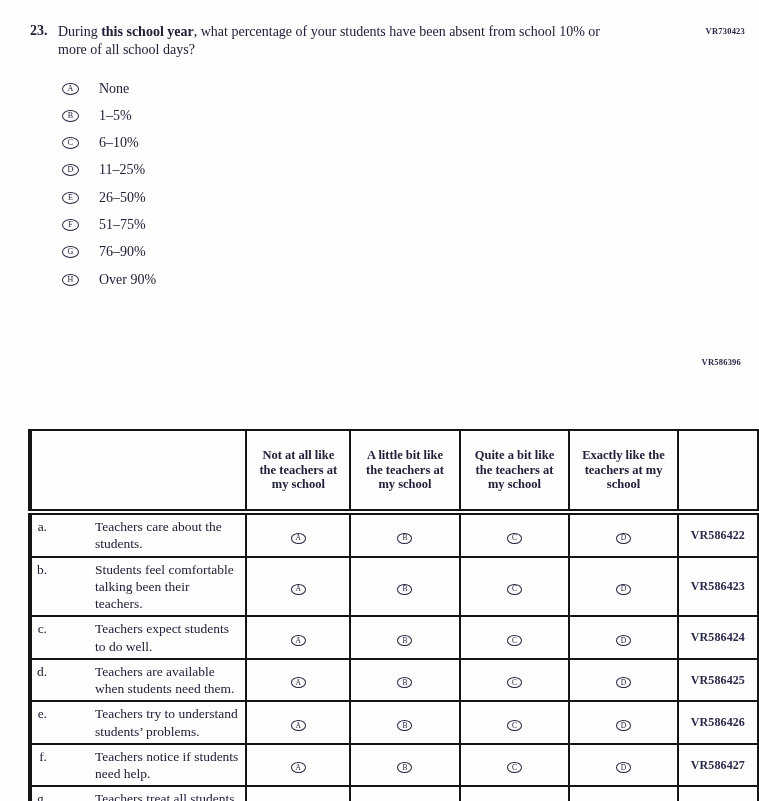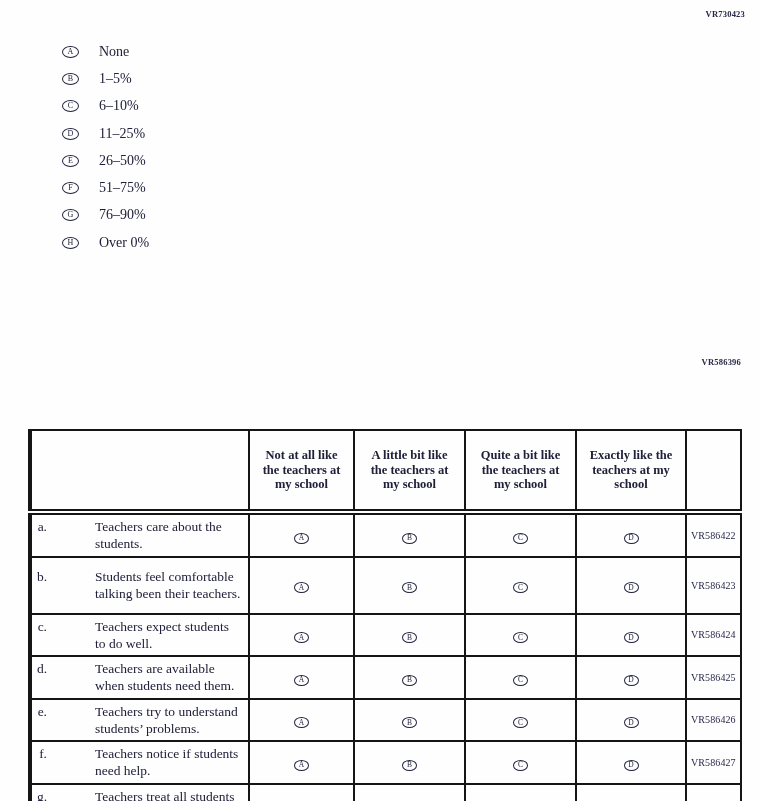--- a/index.html
+++ b/index.html
@@ -16,21 +16,21 @@
     font-family: "Liberation Serif", "DejaVu Serif", serif;
     color: #20203a;
   }
   .vr-code {
     position: absolute;
     font-size: 8.5px;
     letter-spacing: 0.2px;
     color: #28284a;
     font-weight: bold;
   }
-  .vr-top  { top: 9px;  right: 14px; }
+  .vr-top  { top: 26px;  right: 14px; }
   .vr-mid  { top: 357px; right: 18px; }
 
   .question { position: absolute; left: 30px; }
   .q23 { top: 23px; }
   .q24 { top: 374px; }
 
   .q-head { display: flex; align-items: flex-start; }
   .q-num {
     font-weight: bold;
     font-size: 14px;
@@ -108,36 +108,40 @@
   .statement .row-letter {
     flex: 0 0 22px;
     text-align: right;
     padding-right: 7px;
     box-sizing: border-box;
   }
   .statement .row-text { flex: 1; max-width: 172px; margin-left: 41px; }
 
   td.choice-cell { text-align: center; }
   td.code-cell {
-    font-size: 10px;
-    font-weight: normal;
+    font-size: 12px;
+    font-weight: bold;
     text-align: center;
     color: #28284a;
-    padding: 4px;
+    padding: 12px;
     letter-spacing: 0.1px;
   }
 </style>
 </head>
 <body>
 
 <div class="page">
 
   <div class="vr-code vr-top">VR730423</div>
 
   <section class="question q23">
+    <div class="q-head">
+      <span class="q-num">23.</span>
+      <p class="q-text"><span>During </span><b>this school year</b><span>, what percentage of your students have been absent from school 10% or more of all school days?</span></p>
+    </div>
     <div class="options" id="q23-options">
         <div class="option-row">
           <span class="bubble bubble-lg">A</span>
           <span class="option-label">None</span>
         </div>
         <div class="option-row">
           <span class="bubble bubble-lg">B</span>
           <span class="option-label">1–5%</span>
         </div>
         <div class="option-row">
@@ -155,21 +159,21 @@
         <div class="option-row">
           <span class="bubble bubble-lg">F</span>
           <span class="option-label">51–75%</span>
         </div>
         <div class="option-row">
           <span class="bubble bubble-lg">G</span>
           <span class="option-label">76–90%</span>
         </div>
         <div class="option-row">
           <span class="bubble bubble-lg">H</span>
-          <span class="option-label">Over 0%</span>
+          <span class="option-label">Over 90%</span>
         </div>
       </div>
   </section>
 
   <div class="vr-code vr-mid">VR586396</div>
 
 
   <table class="matrix">
     <colgroup>
       <col style="width:219px">

